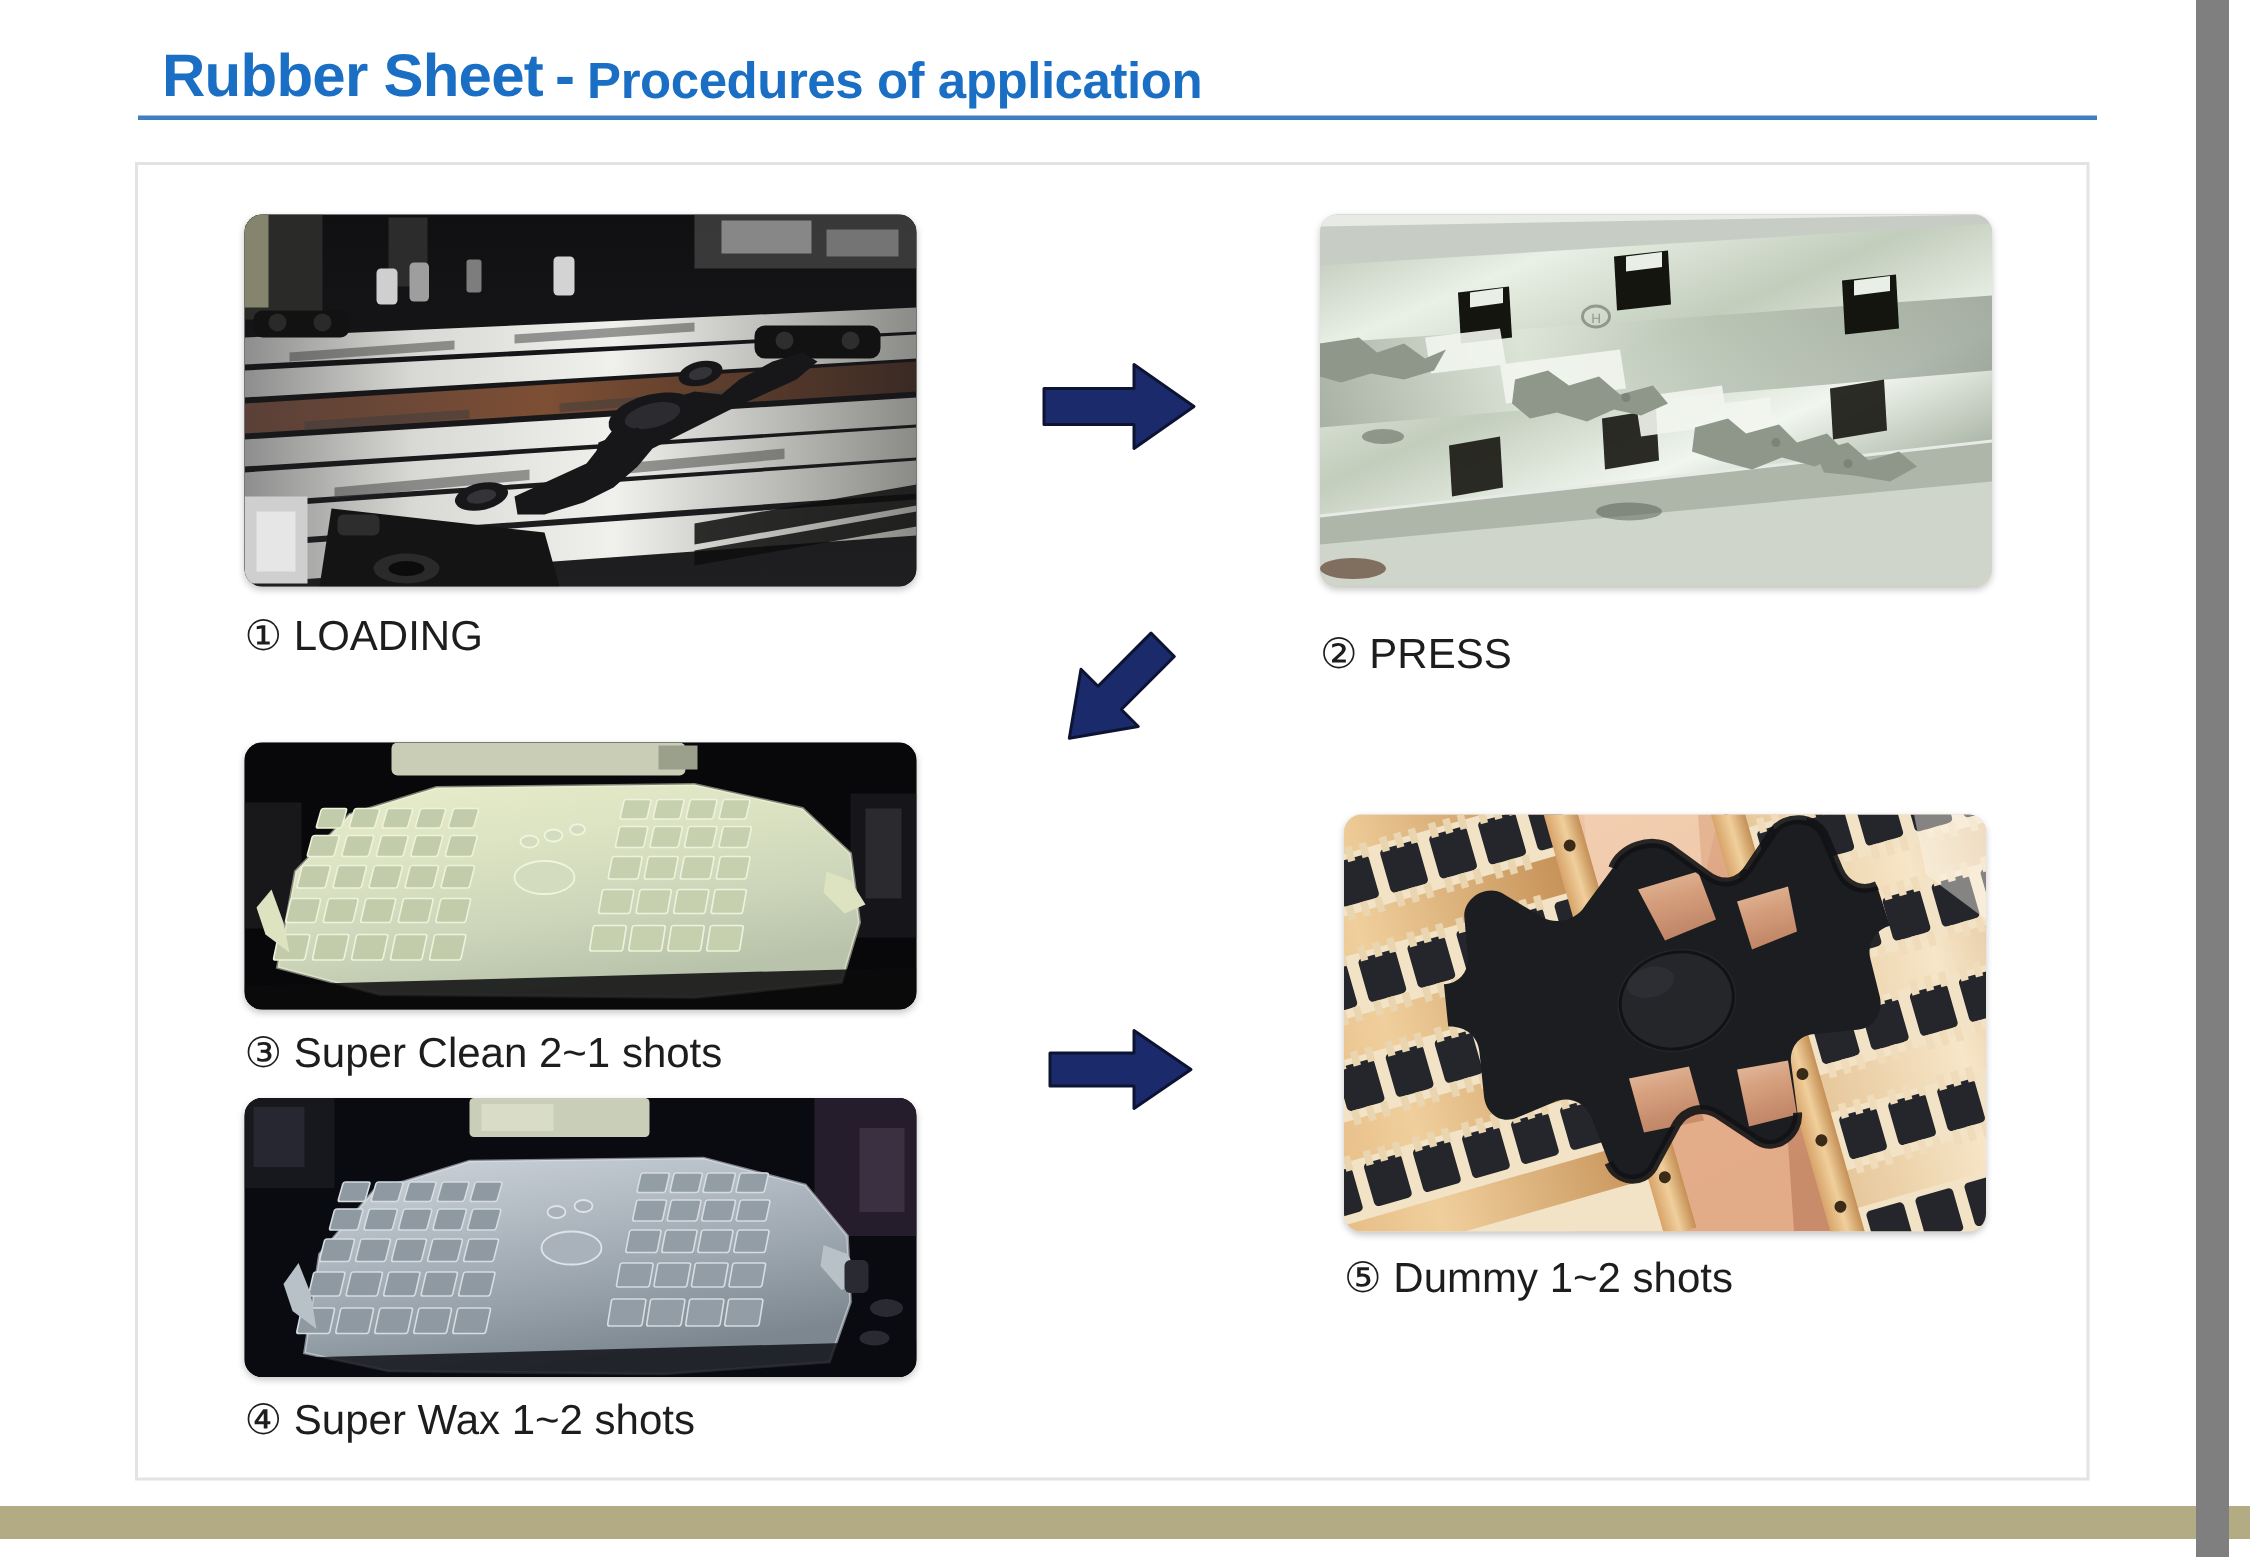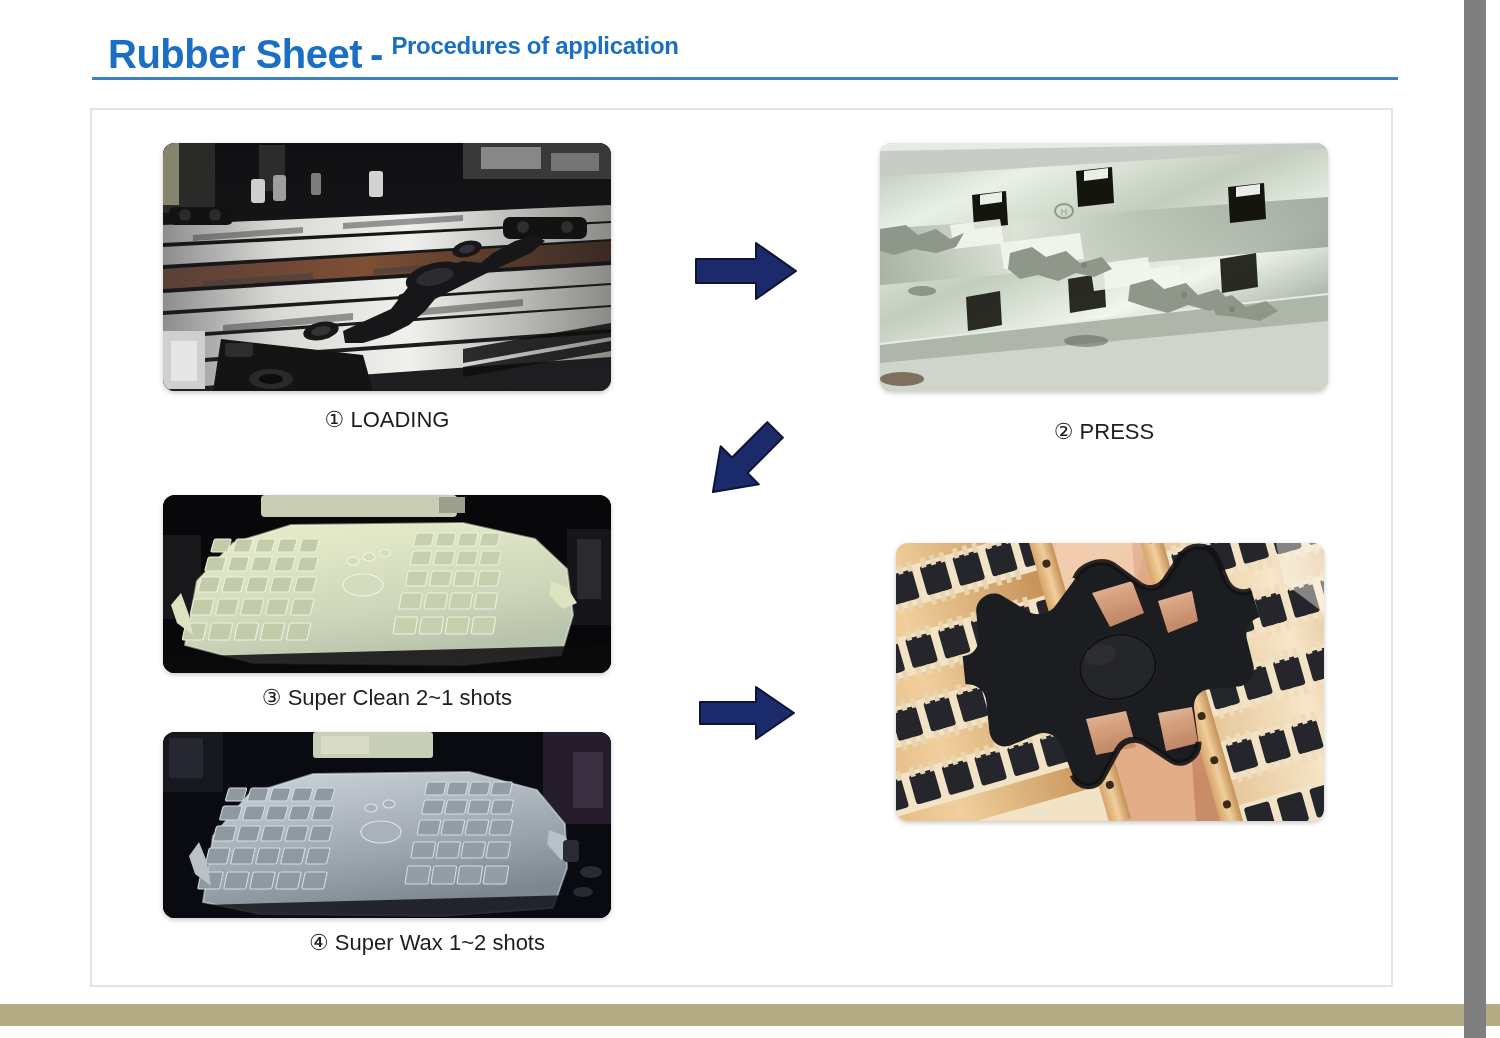--- a/index.html
+++ b/index.html
@@ -12,39 +12,39 @@
   #slide {
     position: relative;
     width: 1500px; height: 1038px;
     background: #ffffff;
     overflow: hidden;
   }
 
   
   #title-block {
     position: absolute;
-    left: 108px; top: 32px;
+    left: 108px; top: 18px;
     height: 56px;
-    display: flex; align-items: flex-start;
+    display: flex; align-items: flex-end;
     white-space: nowrap;
   }
   .title-main {
     font-size: 40px;
     font-weight: bold;
     color: #1a6fc4;
     letter-spacing: -0.5px;
   }
   .title-dash {
     font-size: 40px;
     font-weight: bold;
     color: #1a6fc4;
     margin: 0 8px;
   }
   .title-sub {
-    font-size: 24px;
+    font-size: 34px;
     font-weight: bold;
     color: #1a6fc4;
     letter-spacing: -0.3px;
   }
   #title-rule {
     position: absolute;
     left: 92px; top: 77px;
     width: 1306px; height: 3px;
     background: #3d7fc1;
   }
@@ -86,22 +86,22 @@
     position: absolute;
     left: 0; top: 100%;
     width: 100%;
     overflow: hidden;
     pointer-events: none;
     opacity: .30;
   }
   .caption {
     position: absolute;
     width: 100%;
-    text-align: center;
-    font-size: 22px;
+    text-align: left;
+    font-size: 28px;
     color: #1d1d1d;
     font-family: "Liberation Sans", sans-serif;
     white-space: nowrap;
     z-index: 5;
   }
 
   
   .arrow { position: absolute; }
   .arrow svg { display: block; }
 
@@ -1026,20 +1026,21 @@
             <path d="M286,214 C284,228 266,236 256,226 L234,202 C226,194 214,194 206,202 L184,226 C174,236 158,230 156,216"></path>
           </g>
 
           <path d="M380,0 L428,0 L428,70 L388,40 Z" fill="#fdf8f0" opacity=".45"></path>
         </g>
       </svg>
     </div>
     <div class="reflection" style="height:50px;">
       
     </div>
+    <div class="caption" style="top:292px;">⑤ Dummy 1~2 shots</div>
   </div>
 
   <div class="arrow" style="left:694px; top:240px;">
     <svg width="104" height="62" viewBox="0 0 104 62">
       <polygon points="2,19 62,19 62,3 102,31 62,59 62,43 2,43" fill="#1b2a6b" stroke="#0d1433" stroke-width="2" stroke-linejoin="round"></polygon>
     </svg>
   </div>
 
   <div class="arrow" style="left:694px; top:418px;">
     <svg width="100" height="86" viewBox="0 0 100 86">

